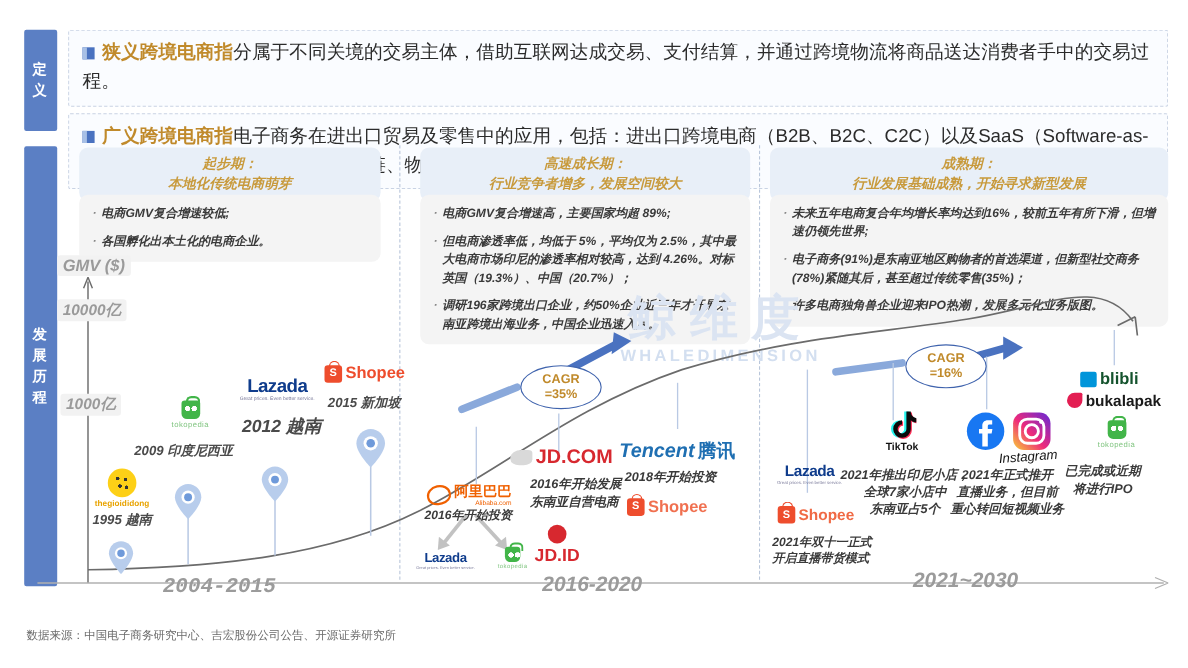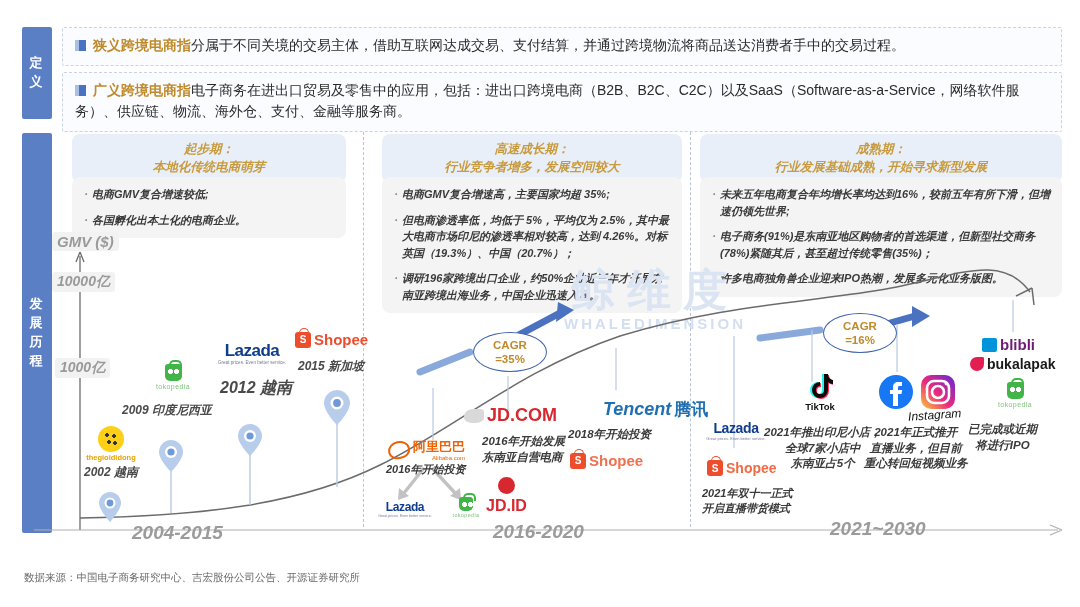--- a/index.html
+++ b/index.html
@@ -31,21 +31,21 @@
   .side-tab span { display: block; }
   #tab-definition { top: 27px; height: 92px; }
   #tab-history   { top: 133px; height: 400px; }
 
   
   .def-wrap { position: absolute; left: 62px; top: 27px; width: 1000px; }
   .def-row {
     border: 1px dashed #c9d3e4;
     background: #fafcff;
     padding: 7px 12px 8px 12px;
-    font-size: 14px;
+    font-size: 17px;
     color: #2b2b2b;
     line-height: 1.55;
     border-radius: 2px;
   }
   .def-row + .def-row { margin-top: 6px; }
   .def-marker {
     display: inline-block;
     width: 11px; height: 11px;
     background: #4a72c0;
     border-left: 4px solid #a8c0e6;
@@ -136,21 +136,21 @@
   #lbl-10000 { left: 52px;  top: 272px; font-size: 14px; }
   #lbl-1000  { left: 55px;  top: 358px; font-size: 14px; }
 
   .era-lbl {
     position: absolute;
     font-style: italic; font-weight: bold;
     color: #9b9b9b;
     font-size: 19px;
     white-space: nowrap;
   }
-  #era1 { left: 132px; top: 522px; }
+  #era1 { left: 148px; top: 522px; font-family: Liberation Mono, monospace; }
   #era2 { left: 493px; top: 521px; }
   #era3 { left: 830px; top: 518px; }
 
   
   .cagr {
     position: absolute;
     width: 74px; height: 40px;
     border: 1.6px solid #3f63ad;
     border-radius: 50%;
     background: #ffffff;
@@ -277,21 +277,21 @@
   </div>
 </div>
 
 <div class="phase-head" id="phase2-head">
   <div>高速成长期：</div>
   <div>行业竞争者增多，发展空间较大</div>
 </div>
 <div class="phase-body" id="phase2-body">
   <div class="bullet">
     <span class="dot">·</span>
-    <span>电商GMV复合增速高，主要国家均超 35%;</span>
+    <span>电商GMV复合增速高，主要国家均超 89%;</span>
   </div>
   <div class="bullet">
     <span class="dot">·</span>
     <span>但电商渗透率低，均低于 5%，平均仅为 2.5%，其中最大电商市场印尼的渗透率相对较高，达到 4.26%。对标英国（19.3%）、中国（20.7%）；</span>
   </div>
   <div class="bullet">
     <span class="dot">·</span>
     <span>调研196家跨境出口企业，约50%企业近三年才开展东南亚跨境出海业务，中国企业迅速入局。</span>
   </div>
 </div>
@@ -396,21 +396,21 @@
 <div class="cagr" id="cagr2">
   <span>CAGR</span>
   <span>=16%</span>
 </div>
 
 <div class="node" style="left:82px; top:426px; width:58px;">
   <div style="display:flex; justify-content:center;">
     <div class="tgd-circle"></div>
   </div>
   <div style="font-size:7.5px; color:#e8a300; font-weight:bold; text-align:center; margin-top:1px;">thegioididong</div>
-  <div class="node-label" style="font-size:12px; margin-top:2px;">2002 越南</div>
+  <div class="node-label" style="font-size:12px; margin-top:2px;">1995 越南</div>
 </div>
 
 <div class="node" style="left:150px; top:364px; width:46px;">
   <div style="display:flex; justify-content:center;">
     <div class="tokopedia-bag"></div>
   </div>
   <div class="toko-word" style="text-align:center; margin-top:2px;">tokopedia</div>
 </div>
 <div class="node-label" style="position:absolute; left:122px; top:402px; font-size:12px;">2009 印度尼西亚</div>
 
@@ -452,21 +452,21 @@
   <div style="width:20px;height:14px;background:#d9d9d9;border-radius:50% 20% 40% 40%;"></div>
   <div class="brand-txt" style="font-size:18px; color:#d7282f;">JD.COM</div>
 </div>
 <div class="note" style="left:482px; top:434px; font-size:11.5px;">2016年开始发展
 东南亚自营电商</div>
 <div class="node brand" style="left:486px; top:477px;flex-direction:column;">
   <div style="width:17px;height:17px;border-radius:50%;background:#d7282f;"></div>
   <div class="brand-txt" style="font-size:16px; color:#d7282f;">JD.ID</div>
 </div>
 
-<div class="node brand" style="left:563px; top:398px;margin-left:40px;">
+<div class="node brand" style="left:563px; top:398px;">
   <div class="brand-txt" style="font-size:18px; color:#1f6fb2; font-style:italic;">Tencent</div>
   <div class="brand-txt" style="font-size:17px; color:#1f6fb2;">腾讯</div>
 </div>
 <div class="note" style="left:568px; top:427px; font-size:11.5px;">2018年开始投资</div>
 <div class="node brand" style="left:570px; top:452px;">
   <div class="shopee-bag">
     <span>S</span>
   </div>
   <div class="brand-txt" style="font-size:15px; color:#f07050;">Shopee</div>
 </div>
@@ -519,21 +519,21 @@
     <circle cx="26.5" cy="9.5" r="1.9" fill="#fff"></circle>
   </svg>
 </div>
 <div style="position:absolute; left:908px; top:408px; font-size:12px; font-style:italic; color:#111; transform:rotate(-4deg);">Instagram</div>
 <div class="note" style="left:864px; top:425px; font-size:11.5px; text-align:center;">2021年正式推开
 直播业务，但目前
 重心转回短视频业务</div>
 
 <div class="node brand" style="left:982px; top:336px;">
   <div style="width:15px;height:14px;background:#0095da;border-radius:2px;"></div>
-  <div class="brand-txt" style="font-size:15px; color:#701a75;">blibli</div>
+  <div class="brand-txt" style="font-size:15px; color:#14532d;">blibli</div>
 </div>
 <div class="node brand" style="left:970px; top:356px;">
   <div style="width:14px;height:14px;background:#e31e52;border-radius:50% 10% 50% 50%;"></div>
   <div class="brand-txt" style="font-size:14px; color:#1a1a1a;">bukalapak</div>
 </div>
 <div class="node" style="left:993px; top:382px; width:44px;">
   <div style="display:flex; justify-content:center;">
     <div class="tokopedia-bag"></div>
   </div>
   <div class="toko-word" style="text-align:center; margin-top:2px;">tokopedia</div>

